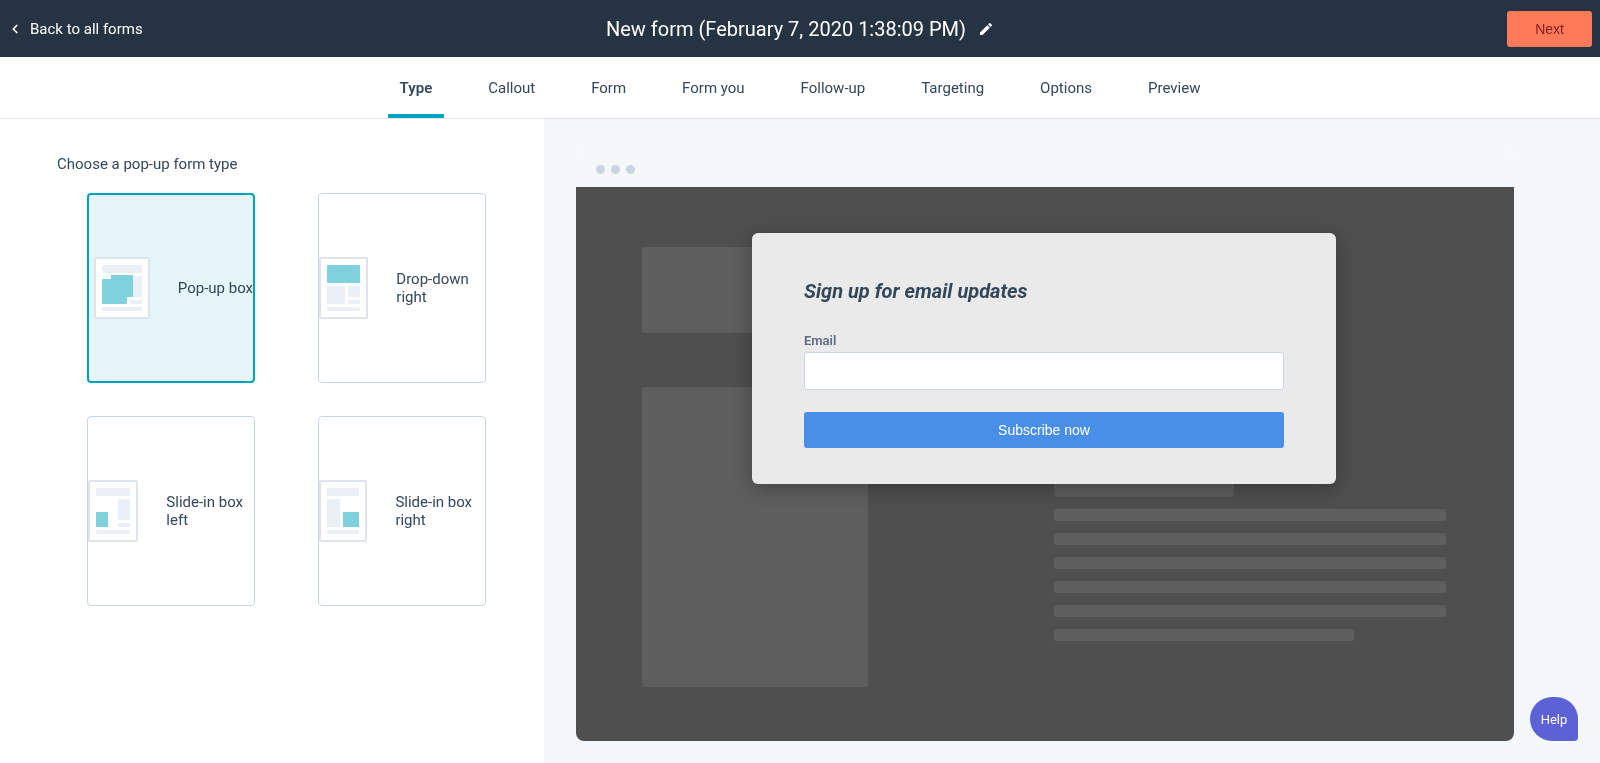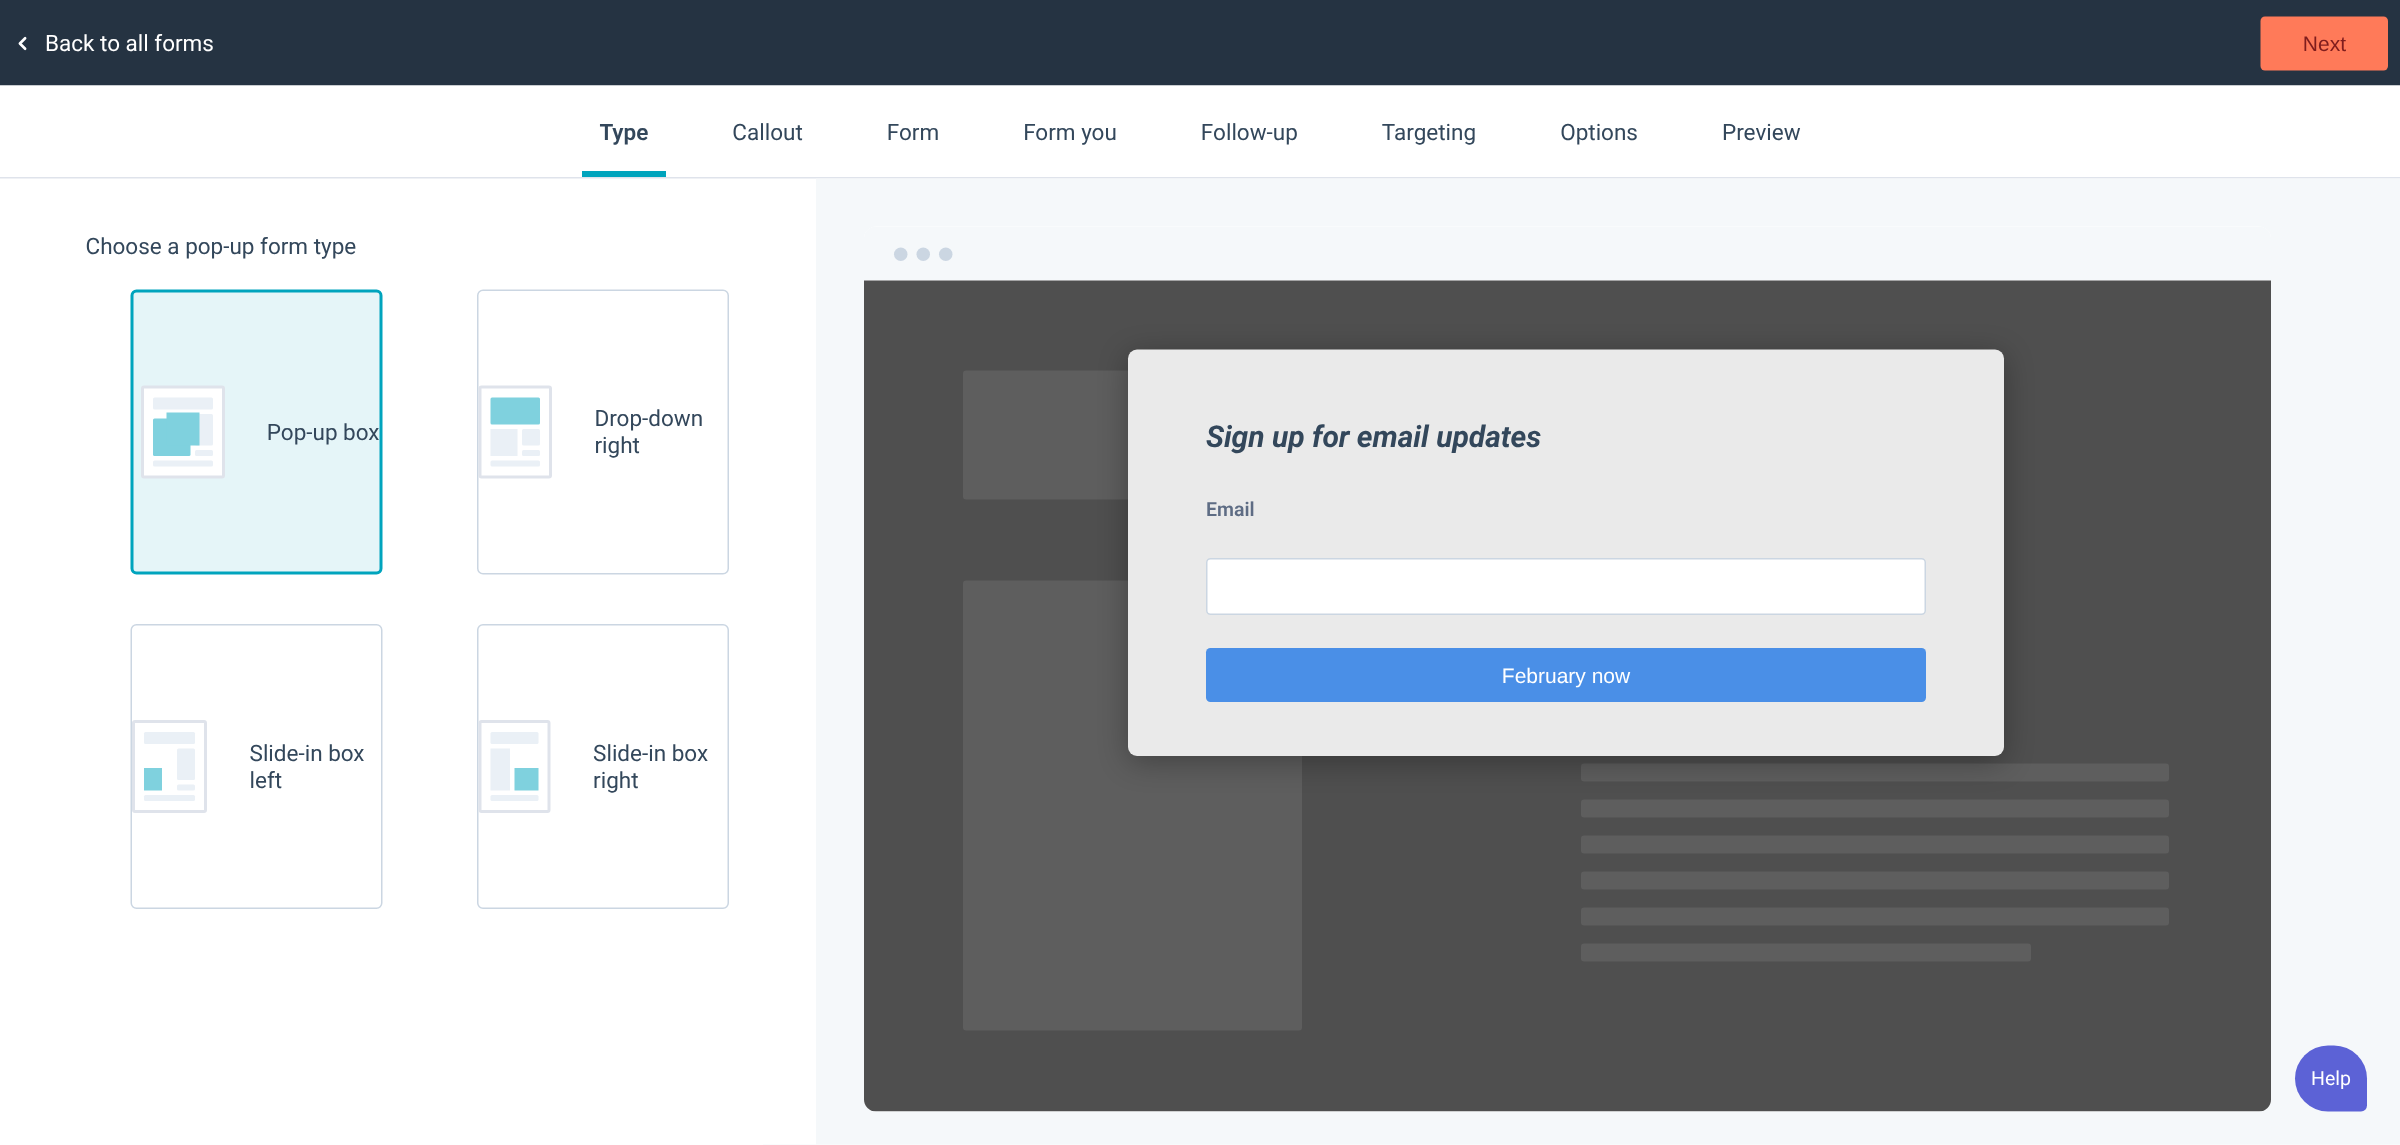--- a/index.html
+++ b/index.html
@@ -216,21 +216,21 @@
       font-size: 20px;
       font-weight: 700;
       color: #33475b;
       margin-bottom: 30px;
       font-style: italic;
     }
     .popup-label {
       font-size: 13px;
       font-weight: 600;
       color: #5e6c84;
-      margin-bottom: 24px;
+      margin-bottom: 4px;
     }
     .popup-input {
       width: 100%;
       height: 38px;
       border: 1px solid #cbd6e2;
       border-radius: 3px;
       background-color: #ffffff;
       margin-bottom: 22px;
       padding: 0 10px;
       font-size: 14px;
@@ -264,20 +264,26 @@
   </style>
 </head>
 <body>
 
 <div class="header">
   <div class="back-link">
     <svg class="chevron-left" viewBox="0 0 24 24" fill="none" stroke="#ffffff" stroke-width="3" stroke-linecap="round" stroke-linejoin="round">
         <polyline points="15 18 9 12 15 6"></polyline>
       </svg>
     <span>Back to all forms</span>
+  </div>
+  <div class="header-center">
+    <span class="page-title">New form (February 7, 2020 1:38:09 PM)</span>
+    <svg class="pencil-icon" viewBox="0 0 24 24" fill="#ffffff">
+        <path d="M3 17.25V21h3.75L17.81 9.94l-3.75-3.75L3 17.25zM20.71 7.04a1 1 0 0 0 0-1.41l-2.34-2.34a1 1 0 0 0-1.41 0l-1.83 1.83 3.75 3.75 1.83-1.83z"></path>
+      </svg>
   </div>
   <button class="next-button">Next</button>
 </div>
 
 <div class="tabs">
   <div class="tab active">Type</div>
   <div class="tab">Callout</div>
   <div class="tab">Form</div>
   <div class="tab">Form you</div>
   <div class="tab">Follow-up</div>
@@ -382,20 +388,20 @@
         <div class="skeleton-block sk-line2"></div>
         <div class="skeleton-block sk-line3"></div>
         <div class="skeleton-block sk-line4"></div>
         <div class="skeleton-block sk-line5"></div>
         <div class="skeleton-block sk-line6"></div>
 
         <div class="popup">
           <div class="popup-title">Sign up for email updates</div>
           <div class="popup-label">Email</div>
           <input class="popup-input" value="" style="">
-          <button class="popup-button">February now</button>
+          <button class="popup-button">Subscribe now</button>
         </div>
       </div>
     </div>
   </div>
 </div>
 
 <div class="help-chip">Help</div>
 
 </body></html>

